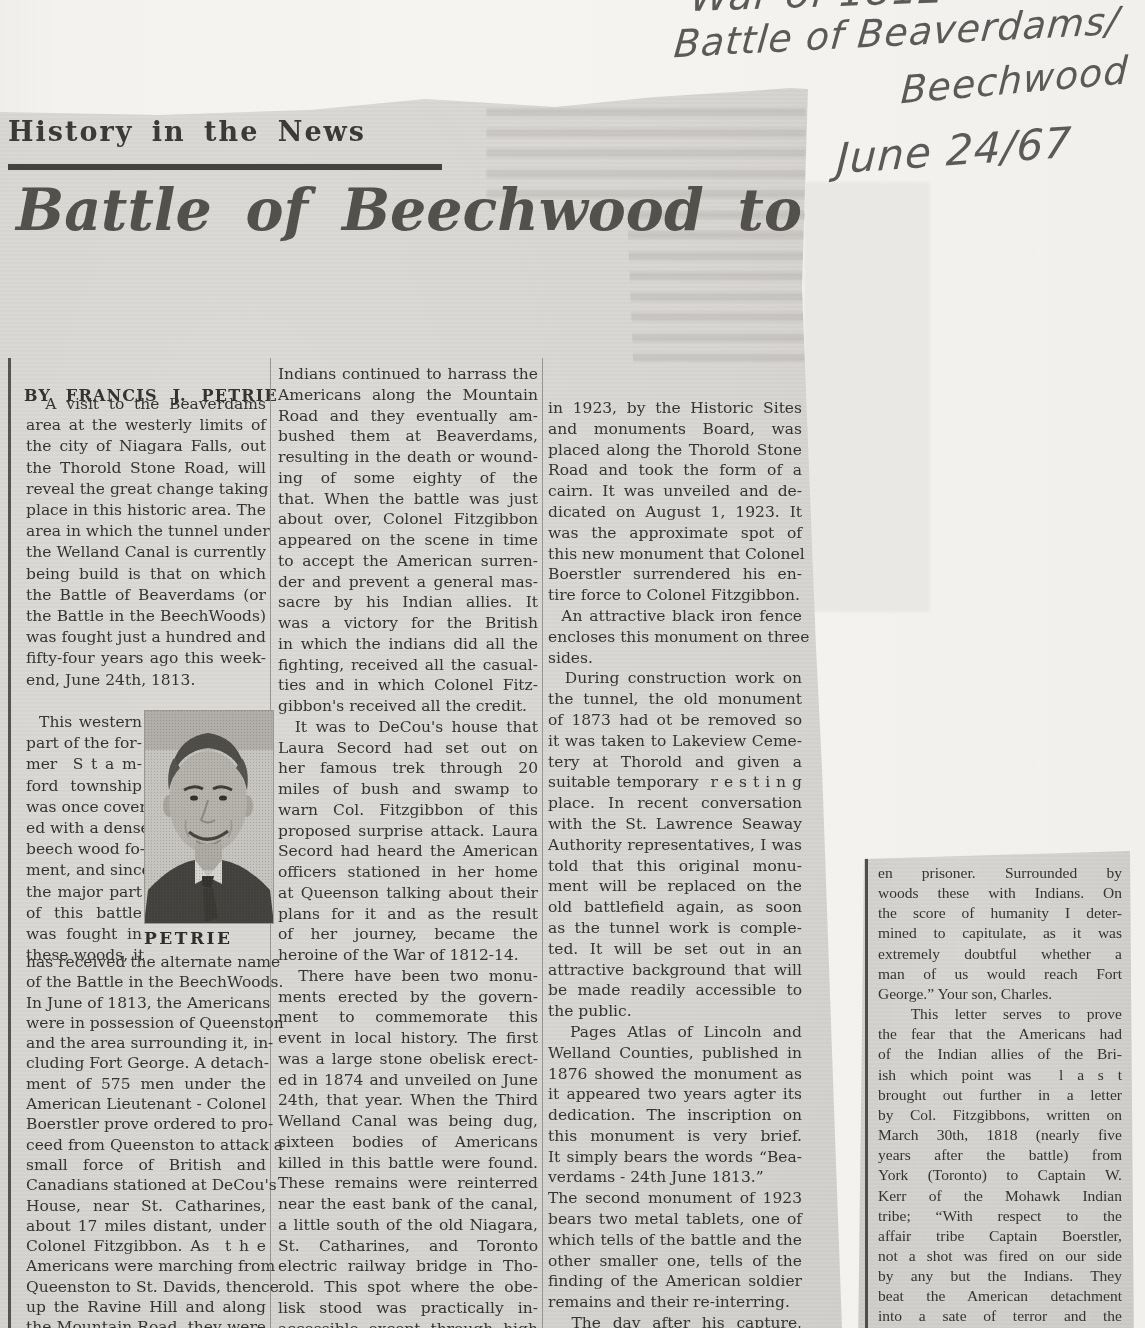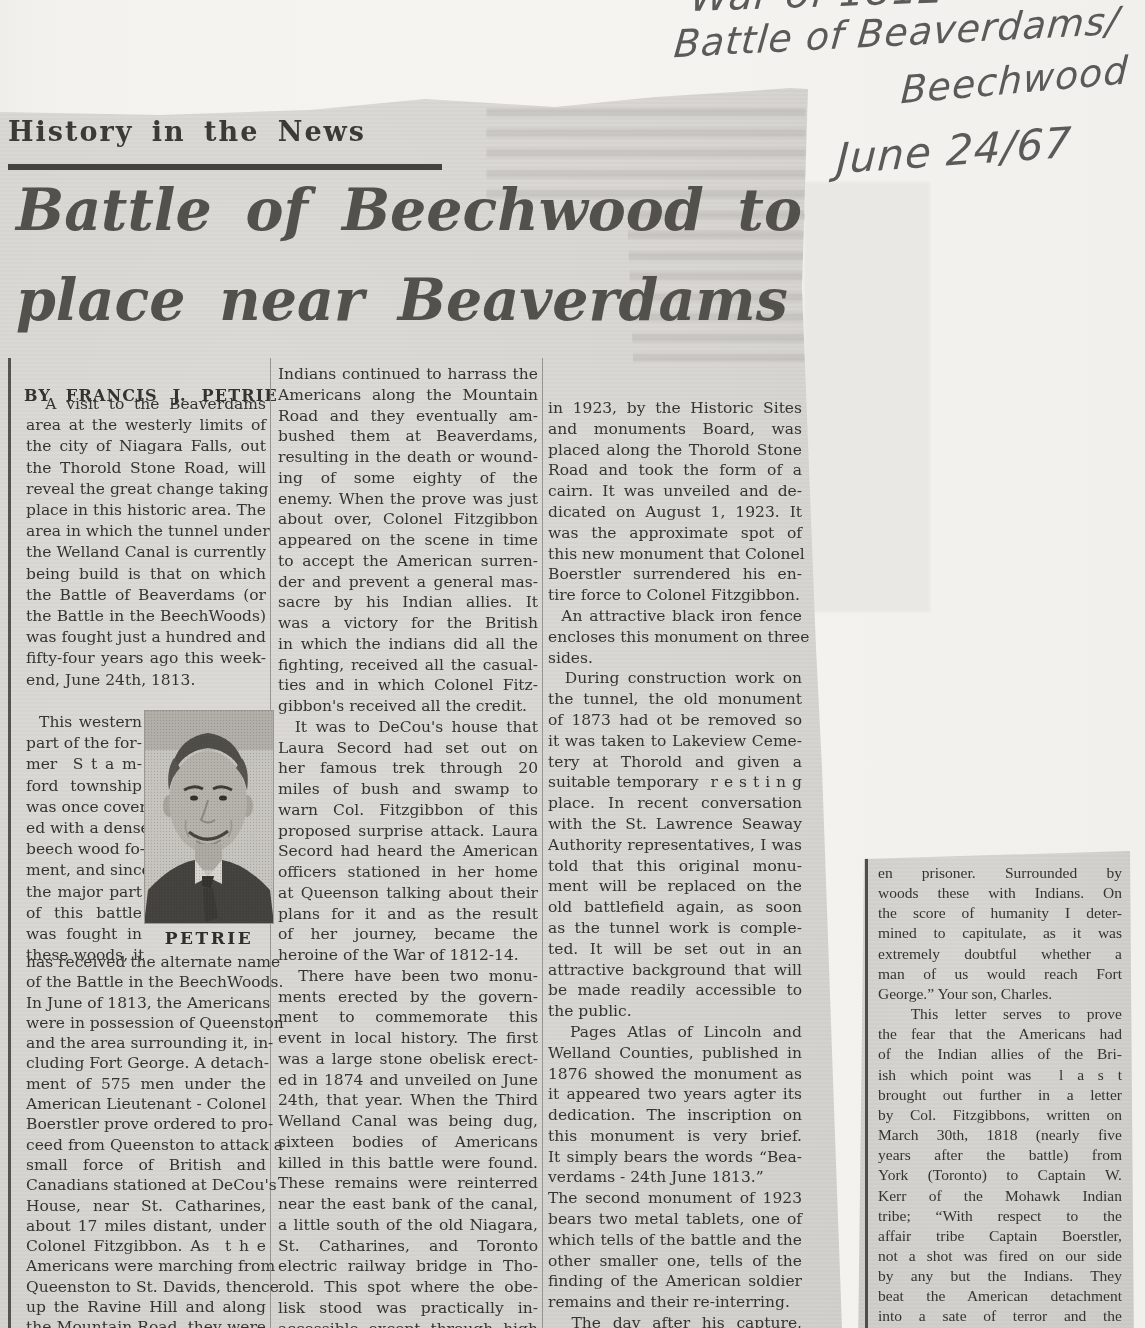--- a/index.html
+++ b/index.html
@@ -81,21 +81,21 @@
   .col2{left:278px;top:276px;width:260px;line-height:20.75px;}
   .col3{left:548px;top:278px;width:254px;line-height:20.8px;margin-top:32px;}
 
   .vrule{position:absolute;width:1px;background:var(--rule);top:270px;bottom:0;}
   .vrule.r1{left:270px;}
   .vrule.r2{left:542px;}
   .vrule.edge{left:8px;width:2.5px;background:#55534f;}
 
   .photo{position:absolute;left:144px;top:622px;width:130px;height:214px;}
   .photo-caption{
-    position:absolute;left:144px;top:840px;width:130px;text-align:center;
+    position:absolute;left:144px;top:840px;width:130px;
     font-size:17px;font-weight:bold;letter-spacing:2.5px;color:#2f2e2a;
   }
 
   
   .clip-right{
     position:absolute;left:858px;top:849px;width:276px;height:504px;z-index:2;
     background:
       repeating-linear-gradient(0deg, rgba(0,0,0,.015) 0 2px, rgba(255,255,255,.02) 2px 4px),
       radial-gradient(ellipse at 40% 20%, #d8d6d2 0%, var(--paper_right) 60%, #cccac6 100%);
     clip-path:polygon(6px 10px,272px 2px,276px 504px,0px 504px);
@@ -119,21 +119,20 @@
   <div class="edge-mark"></div>
 
   <div class="clip-main">
 
     <div class="kicker">History in the News</div>
     <div class="kicker-underline"></div>
 
     <div class="ghost"></div>
 
     <div class="headline l1">Battle of Beechwood took</div>
-    <div class="headline l2">place near Beaverdams</div>
 
     <div class="byline">BY FRANCIS J. PETRIE</div>
 
     <div class="vrule edge"></div>
     <div class="vrule r1"></div>
     <div class="vrule r2"></div>
 
     <div class="col col1-top">
         <div class="line">  A visit to the Beaverdams</div>
         <div class="line">area at the westerly limits of</div>
@@ -224,21 +223,21 @@
         <div class="line">the Mountain Road, they were</div>
       </div>
 
     <div class="col col2">
         <div class="line">Indians continued to harrass the</div>
         <div class="line">Americans along the Mountain</div>
         <div class="line">Road and they eventually am-</div>
         <div class="line">bushed them at Beaverdams,</div>
         <div class="line">resulting in the death or wound-</div>
         <div class="line">ing of some eighty of the</div>
-        <div class="line">enemy. When the prove was just</div>
+        <div class="line">that. When the battle was just</div>
         <div class="line">about over, Colonel Fitzgibbon</div>
         <div class="line">appeared on the scene in time</div>
         <div class="line">to accept the American surren-</div>
         <div class="line">der and prevent a general mas-</div>
         <div class="line">sacre by his Indian allies. It</div>
         <div class="line">was a victory for the British</div>
         <div class="line">in which the indians did all the</div>
         <div class="line">fighting, received all the casual-</div>
         <div class="line">ties and in which Colonel Fitz-</div>
         <div class="line flush">gibbon's received all the credit.</div>

